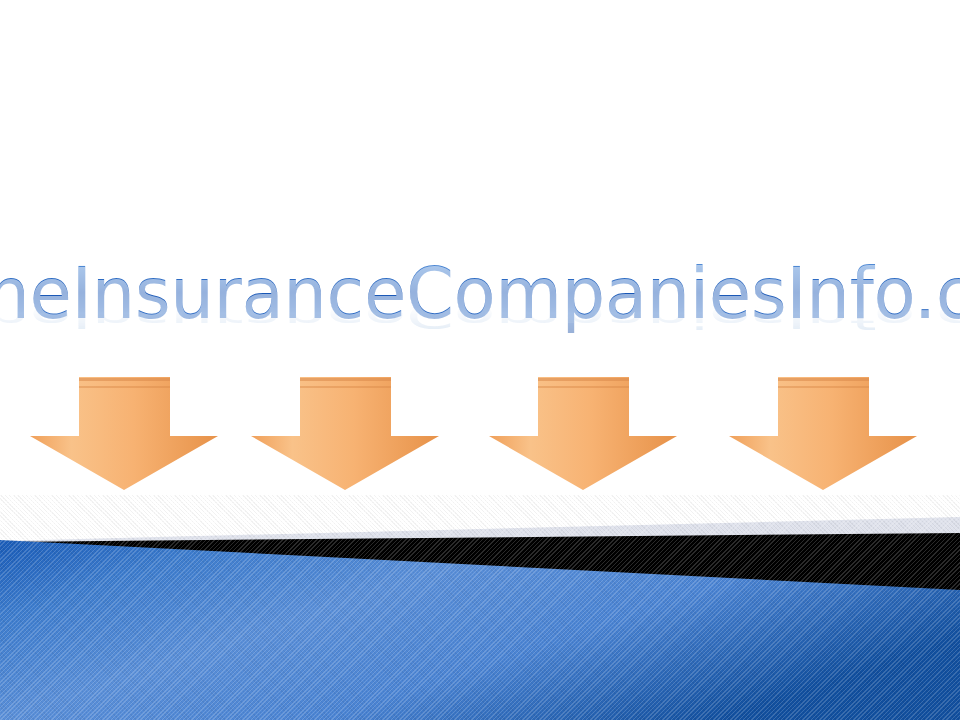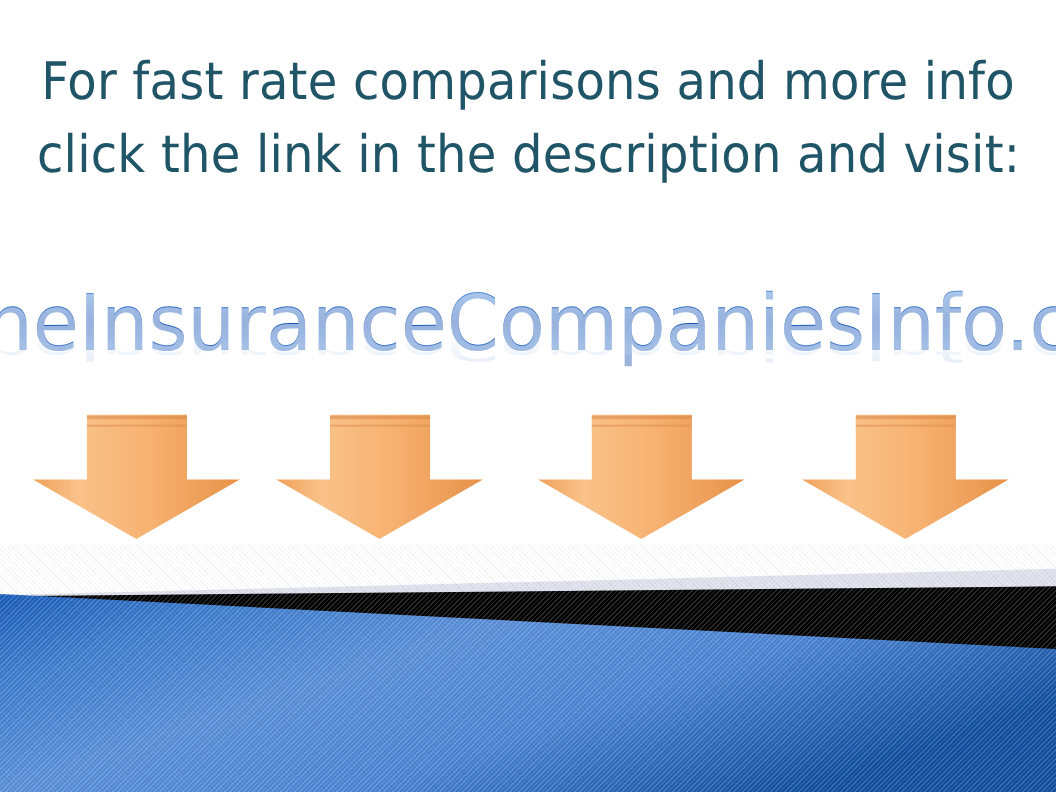--- a/index.html
+++ b/index.html
@@ -144,24 +144,20 @@
         rgba(0,0,0,0.0) 3px);
     -webkit-mask-image: linear-gradient(160deg, rgba(0,0,0,1) 28%, rgba(0,0,0,1) 100%);
     mask-image: linear-gradient(160deg, rgba(0,0,0,1) 28%, rgba(0,0,0,1) 100%);
   }
 </style>
 </head>
 <body>
 
 <div id="slide">
 
-  <div class="headline">
-    <span class="hl-line">For fast rate comparisons and more info</span>
-    <span class="hl-line">click the link in the description and visit:</span>
-  </div>
 
   <div class="url-zone">
     <div class="url-word">neInsuranceCompaniesInfo.c</div>
     <div class="url-reflection">neInsuranceCompaniesInfo.c</div>
   </div>
 
   <div class="arrow-row">
 
     <div class="arrow arrow-1">
       <svg viewBox="0 0 205 120" preserveAspectRatio="none" aria-hidden="true">

